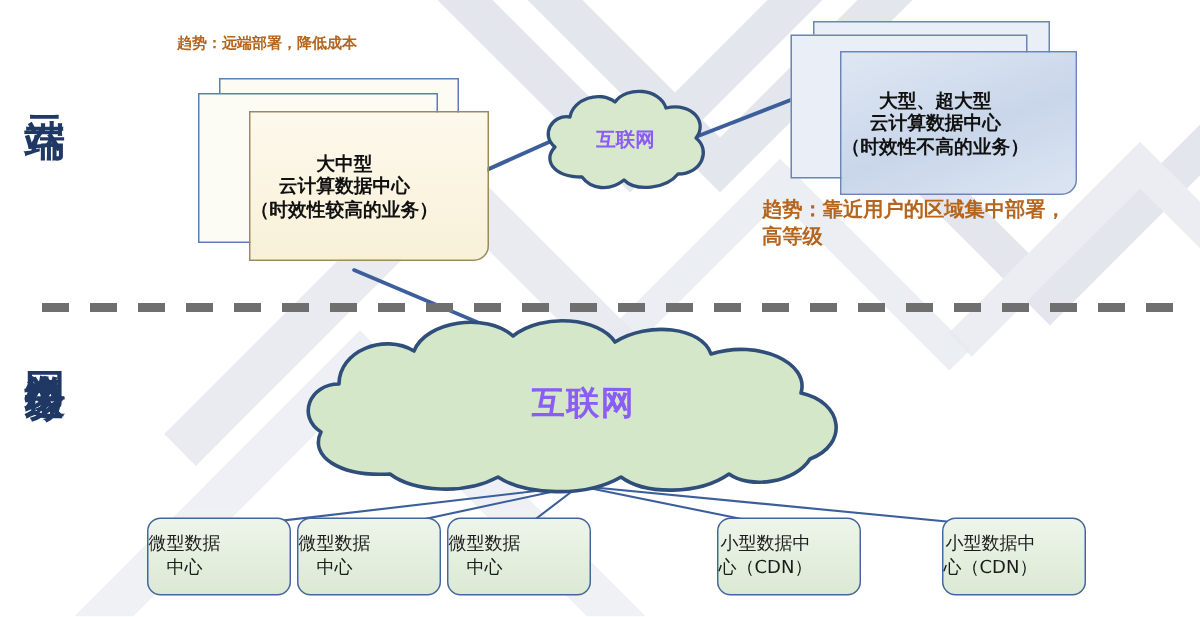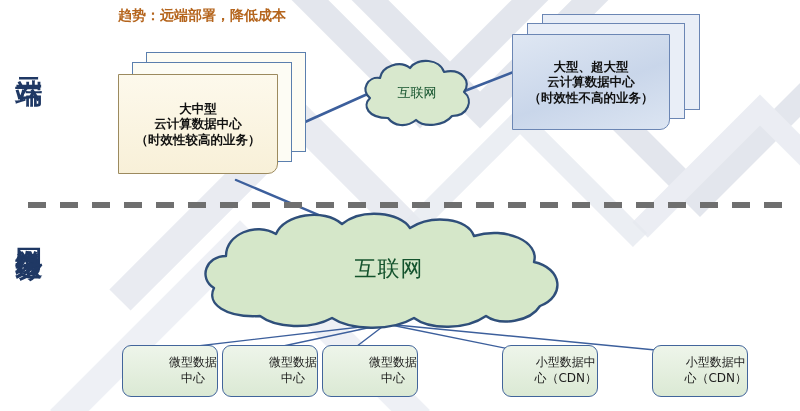--- a/index.html
+++ b/index.html
@@ -15,29 +15,29 @@
   
   .side-label{position:absolute;color:#1f3864;font-weight:bold;
     writing-mode:vertical-rl;text-orientation:upright;letter-spacing:2px;
     line-height:1.0;font-family:"DejaVu Sans","Liberation Sans",sans-serif;}
   #label-cloud{left:16px;top:56px;font-size:27px;}
   #label-edge{left:16px;top:226px;font-size:27px;}
 
   
   .trend{position:absolute;color:#b5651d;font-weight:bold;line-height:1.35;
     font-family:"DejaVu Sans","Liberation Sans",sans-serif;}
-  #trend-top{left:118px;top:6px;font-size:14px;white-space:nowrap;}
+  #trend-top{left:118px;top:23px;font-size:10px;white-space:nowrap;}
   #trend-right{left:508px;top:131px;font-size:13.5px;width:215px;}
   #trend-edge{left:567px;top:282px;font-size:13px;width:225px;}
 
   
   .stack{position:absolute;}
   .sheet{position:absolute;border:1px solid #5b7fae;box-sizing:border-box;}
   .sheet-front{position:absolute;border:1px solid #8a7a55;box-sizing:border-box;
-    display:flex;align-items:center;justify-content:center;text-align:center;}
+    display:flex;align-items:center;justify-content:flex-start;text-align:center;margin-left:48px;}
   .sheet-front .txt{font-weight:bold;color:#111;line-height:1.25;
     font-family:"DejaVu Sans","Liberation Sans",sans-serif;}
 
   
   #dc-left{left:118px;top:52px;width:190px;height:130px;padding-left:12px;}
   #dc-left .sheet{background:#fdfcf4;}
   #dc-left .sheet-a{left:28px;top:0;width:160px;height:100px;}
   #dc-left .sheet-b{left:14px;top:10px;width:160px;height:100px;}
   #dc-left .sheet-front{left:0;top:22px;width:160px;height:100px;
     background:linear-gradient(180deg,#fdf9ec 0%,#f8f0d8 100%);
@@ -50,32 +50,32 @@
   #dc-right .sheet-a{left:30px;top:0;width:158px;height:96px;}
   #dc-right .sheet-b{left:15px;top:9px;width:158px;height:96px;}
   #dc-right .sheet-front{left:0;top:20px;width:158px;height:96px;
     background:linear-gradient(160deg,#dfe7f3 0%,#c9d6ea 55%,#dce5f2 100%);
     border:1px solid #6b86b4;border-radius:0 0 10px 0;}
   #dc-right .txt{font-size:12.5px;}
 
   
   .cloud-wrap{position:absolute;}
   .cloud-label{position:absolute;left:0;right:0;text-align:center;
-    font-weight:normal;color:#14532d;
+    font-weight:bold;color:#8b5cf6;
     font-family:"DejaVu Sans","Liberation Sans",sans-serif;}
   #cloud-small{left:358px;top:58px;width:118px;height:72px;}
   #cloud-small .cloud-label{top:26px;font-size:13px;}
   #cloud-big{left:200px;top:212px;width:378px;height:118px;}
   #cloud-big .cloud-label{top:42px;font-size:22px;letter-spacing:1px;}
 
   
   .node{position:absolute;border:1.5px solid #42659b;border-radius:9px;
     background:linear-gradient(180deg,#eef5ea 0%,#dbe9d4 100%);
-    display:flex;align-items:center;justify-content:flex-end;text-align:center;
-    box-sizing:border-box;margin-left:24px;}
+    display:flex;align-items:center;justify-content:flex-start;text-align:center;
+    box-sizing:border-box;}
   .node .txt{font-size:12px;color:#1b1b1b;line-height:1.3;
     font-family:"DejaVu Sans","Liberation Sans",sans-serif;}
 
   
   #wm-logo{position:absolute;left:672px;top:348px;width:120px;height:56px;
     pointer-events:none;opacity:.55;}
 </style>
 </head>
 <body>
 
@@ -128,20 +128,21 @@
   </svg>
 
   <svg class="svg-abs" viewBox="0 0 800 411">
     <line x1="28" y1="205" x2="786" y2="205" stroke="#6f6f6f" stroke-width="6" stroke-dasharray="18 14" stroke-linecap="butt"></line>
   </svg>
 
   <div class="side-label" id="label-cloud">云端</div>
   <div class="side-label" id="label-edge">网络边缘</div>
 
   <div class="trend" id="trend-top">趋势：远端部署，降低成本</div>
+  <div class="trend" id="trend-right">趋势：靠近用户的区域集中部署，高等级</div>
 
   <div class="stack" id="dc-left">
     <div class="sheet sheet-a"></div>
     <div class="sheet sheet-b"></div>
     <div class="sheet-front">
       <div class="txt">
         <div>大中型</div>
         <div>云计算数据中心</div>
         <div>（时效性较高的业务）</div>
       </div>

